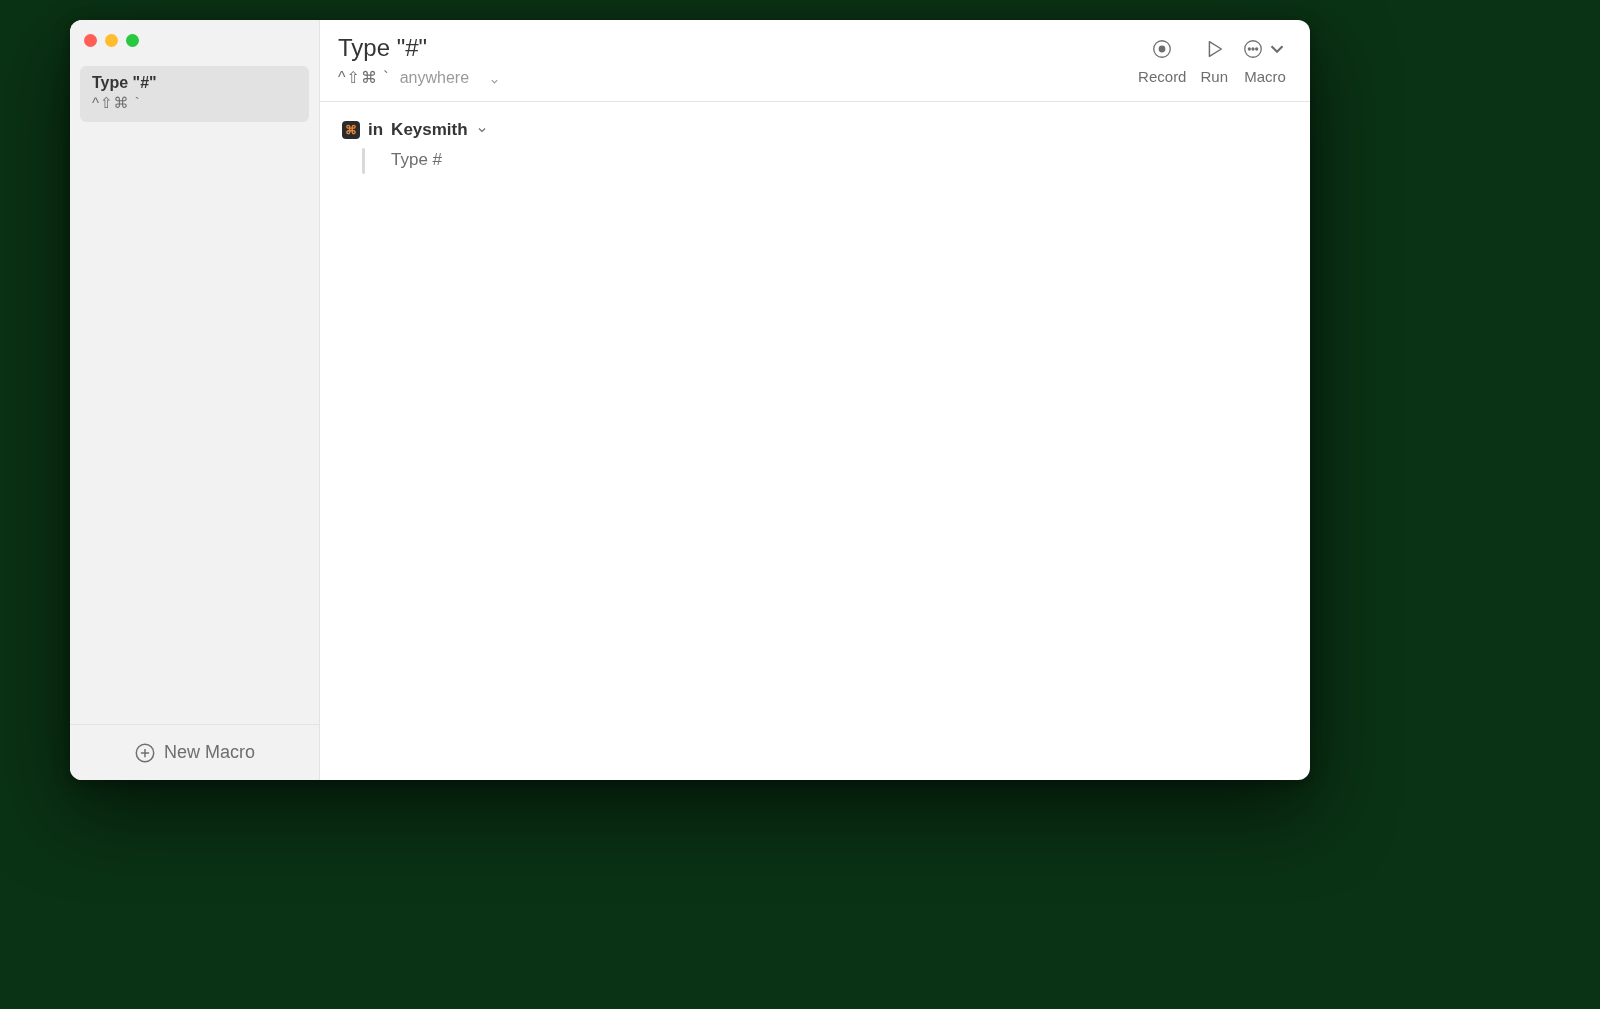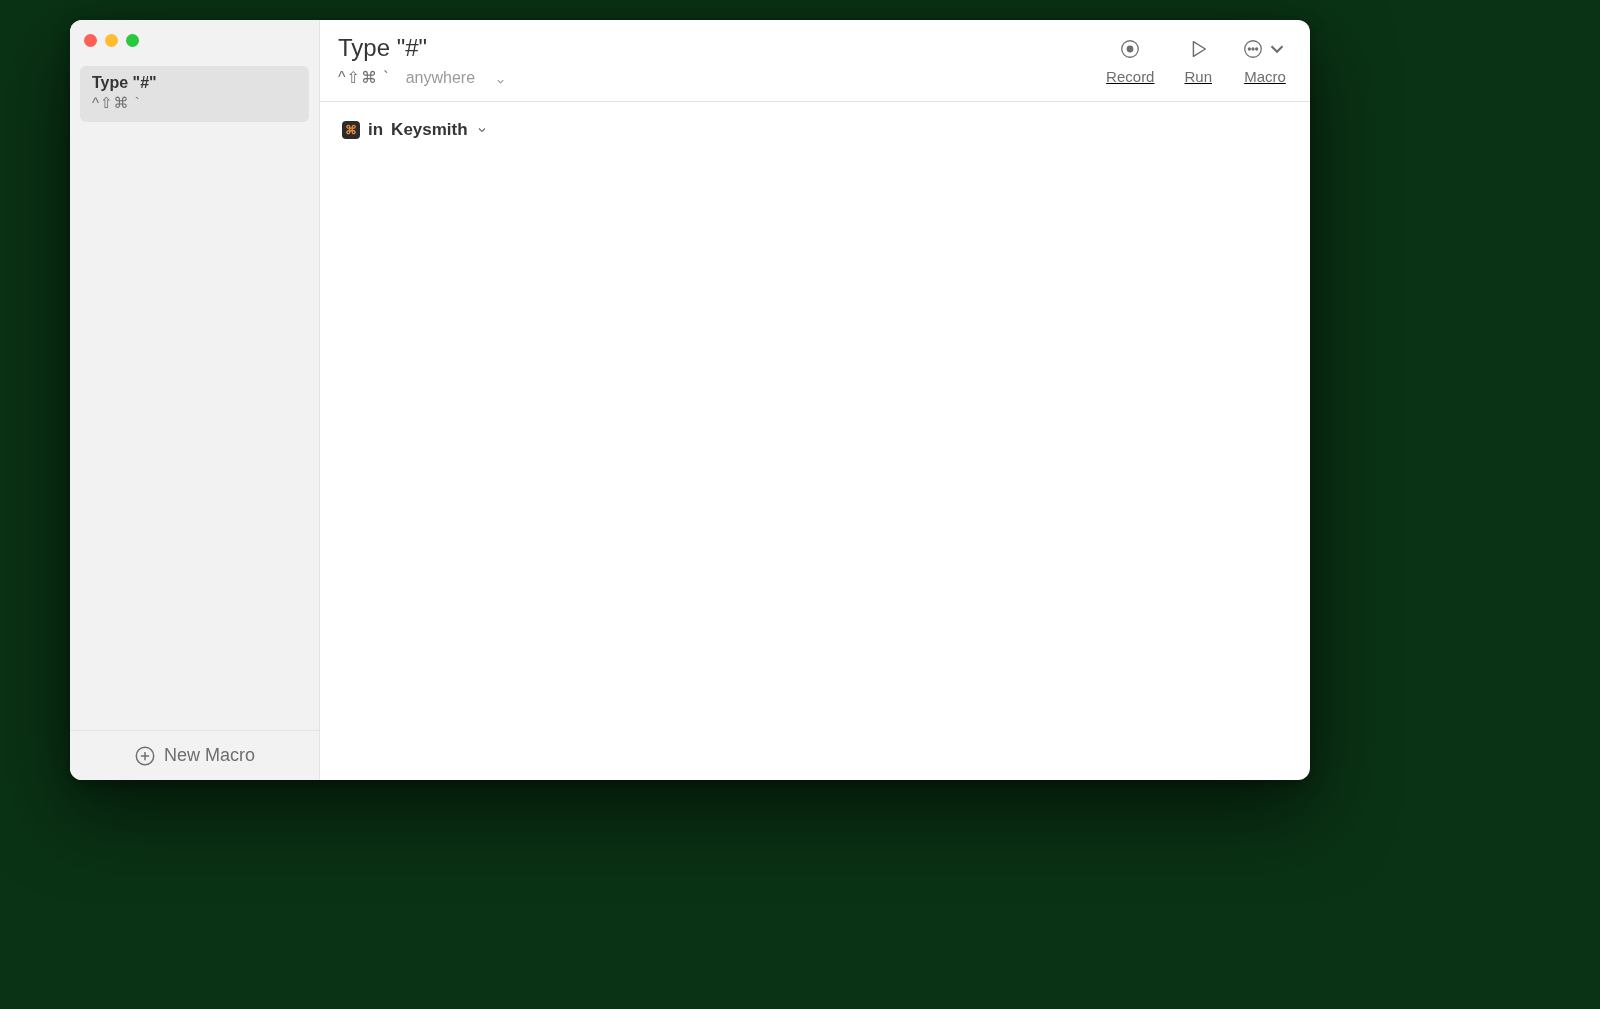--- a/index.html
+++ b/index.html
@@ -51,40 +51,40 @@
   .macro-item{
     border-radius:6px;padding:8px 12px 10px;
     cursor:default;
   }
   .macro-item.selected{background:var(--bg-item-sel);}
   .macro-item .title{font-size:16px;font-weight:600;color:var(--text);}
   .macro-item .shortcut{font-size:15px;color:var(--text-dim);margin-top:2px;letter-spacing:1px;}
 
   .sidebar-footer{
     border-top:1px solid var(--border);
-    height:50px;display:flex;align-items:center;justify-content:center;
+    height:56px;display:flex;align-items:center;justify-content:center;
     gap:8px;color:var(--text-dim);font-size:18px;font-weight:500;
     cursor:pointer;
   }
   .sidebar-footer svg{width:22px;height:22px;}
 
   
   .main{flex:1;display:flex;flex-direction:column;}
   .header{
     display:flex;align-items:flex-start;
     padding:14px 22px 14px 18px;
     border-bottom:1px solid var(--border);
   }
   .header-left{flex:1;}
   .macro-title{font-size:24px;color:var(--text);}
   .trigger-row{display:flex;align-items:center;gap:10px;margin-top:6px;}
   .trigger-shortcut{font-size:16px;color:var(--text-dim);letter-spacing:1px;}
-  .trigger-scope{display:flex;align-items:flex-end;gap:20px;color:var(--text-soft);font-size:16px;cursor:pointer;margin-left:6px;}
+  .trigger-scope{display:flex;align-items:flex-end;gap:20px;color:var(--text-soft);font-size:16px;cursor:pointer;}
 
-  .toolbar{display:flex;gap:30px;align-items:flex-start;margin-top:4px;text-decoration:underline;}
+  .toolbar{display:flex;gap:14px;align-items:flex-start;margin-top:4px;}
   .tb-btn{display:flex;flex-direction:column;align-items:center;gap:8px;color:var(--text-dim);cursor:pointer;}
   .tb-btn svg{width:22px;height:22px;}
   .tb-btn .lbl{font-size:15px;}
   .tb-more{display:flex;align-items:center;gap:2px;}
 
   
   .content{flex:1;padding:18px 22px;overflow:auto;}
   .ctx-row{display:flex;align-items:center;gap:8px;font-size:17px;color:var(--text);}
   .ctx-row .in{color:var(--text);font-weight:bold;}
   .ctx-row .app{font-weight:700;}
@@ -176,16 +176,20 @@
     <div class="content">
       <div class="ctx-row">
         <span class="app-icon">⌘</span>
         <span class="in">in</span>
         <span class="app">Keysmith</span>
         <svg width="12" height="12" viewBox="0 0 24 24" fill="none" stroke="#6e6e6e" stroke-width="2.4">
           <polyline points="6 9 12 15 18 9"></polyline>
         </svg>
       </div>
 
+      <div class="step-block">
+        <div class="step-rule"></div>
+        <div class="step-text">Type #</div>
+      </div>
     </div>
 
   </section>
 </div>
 
 </body></html>

